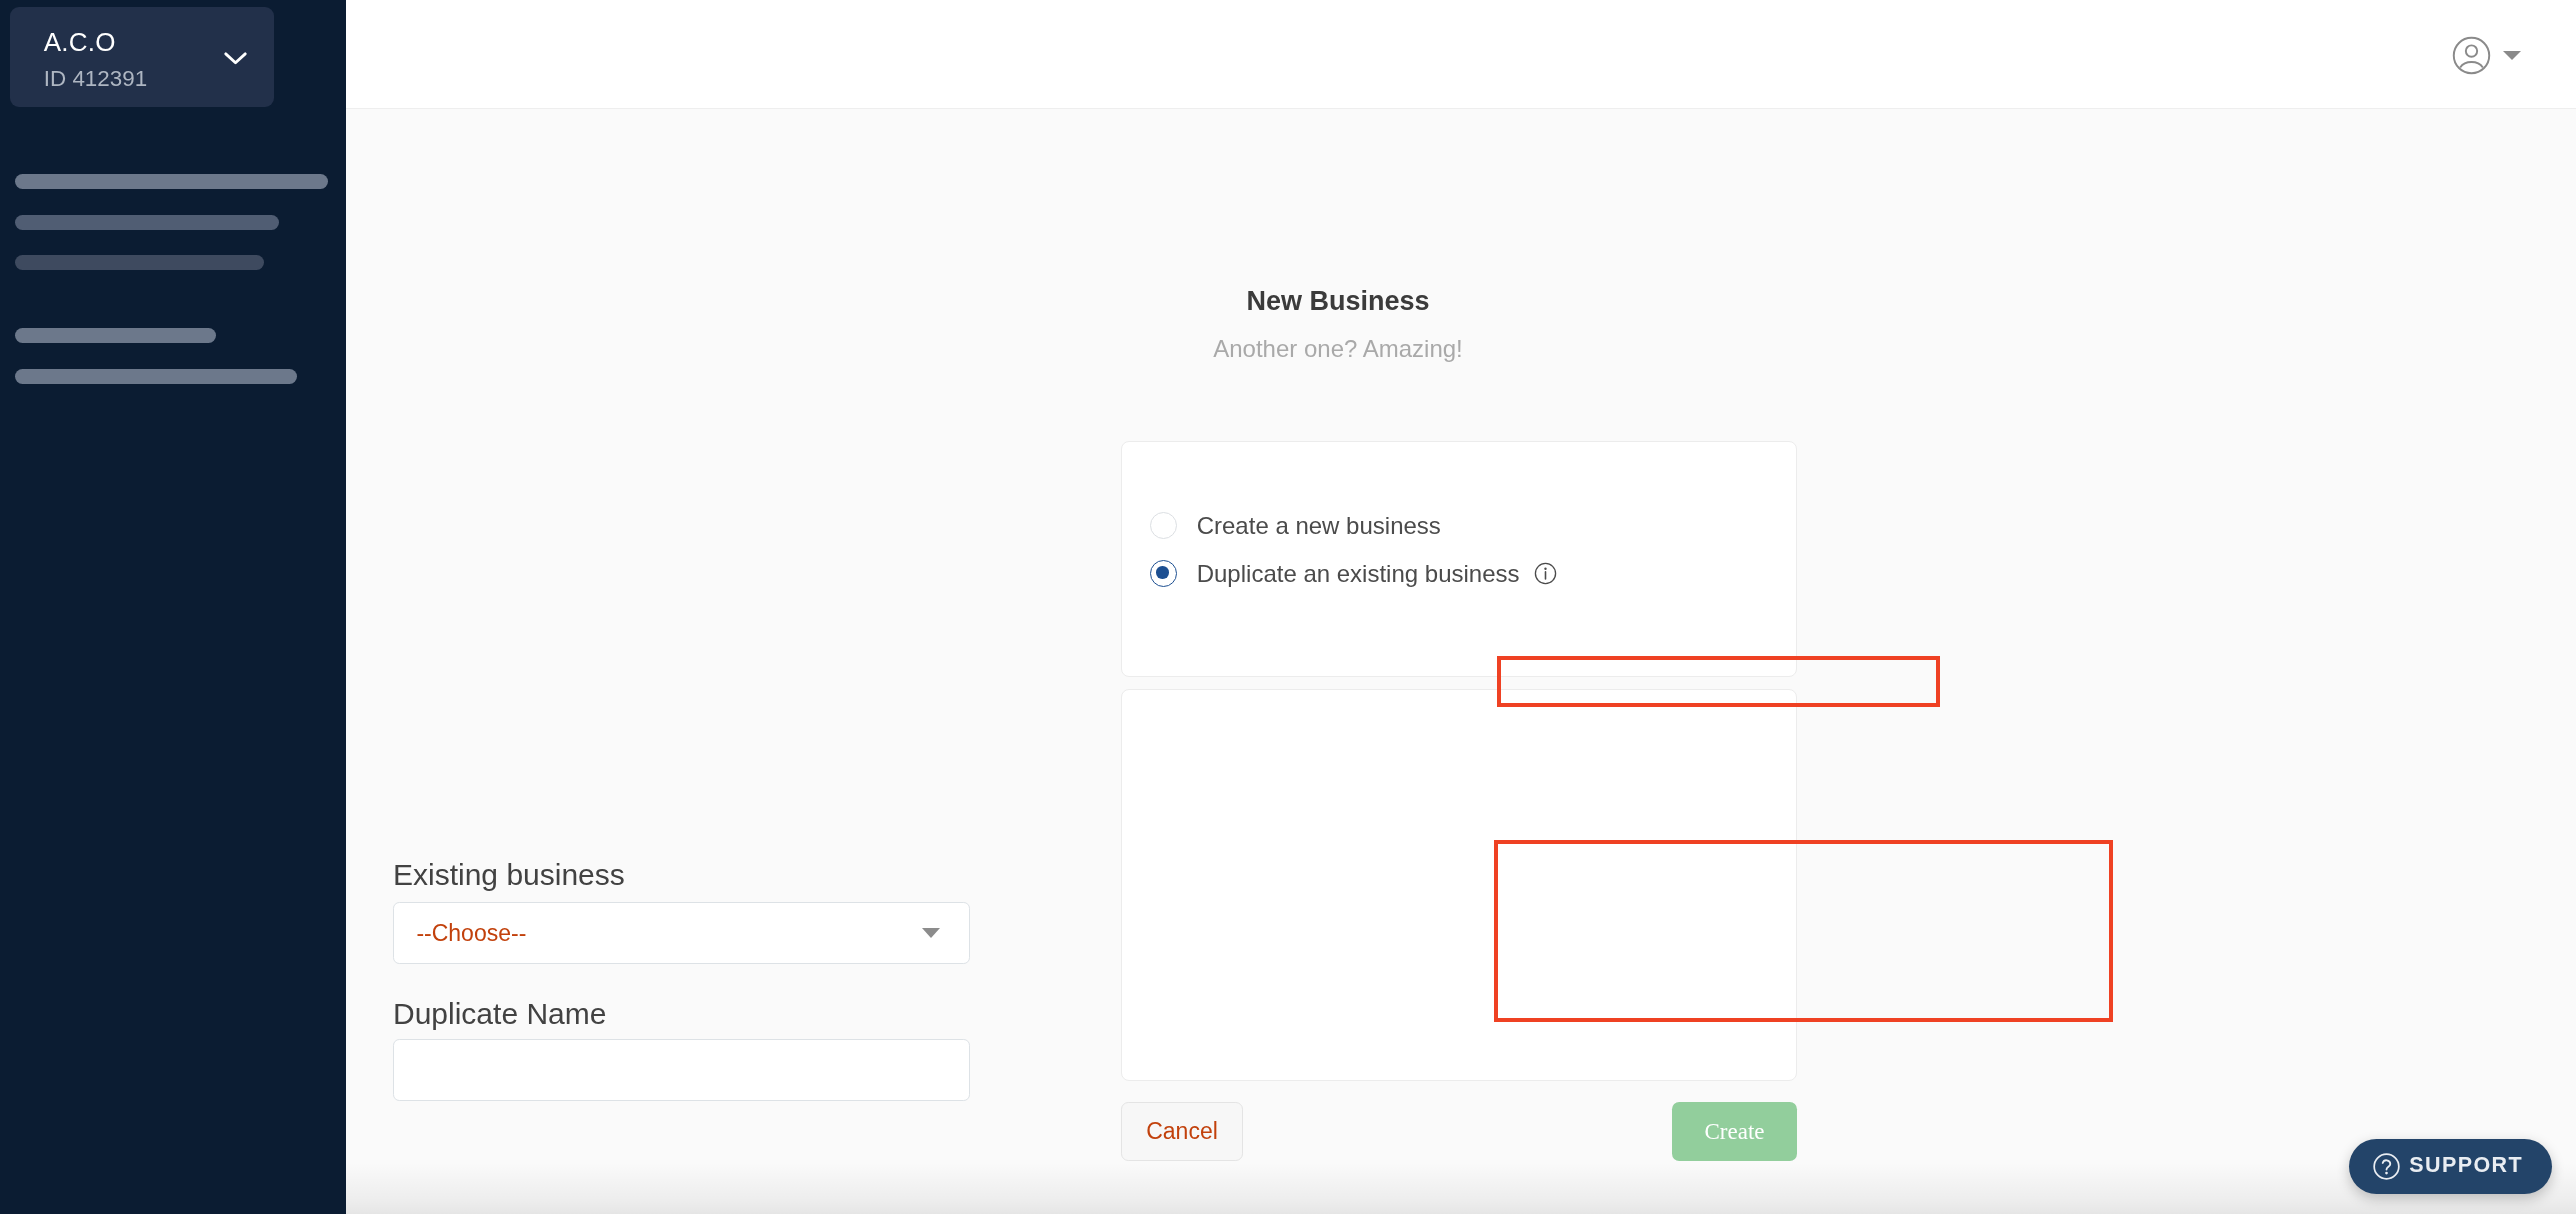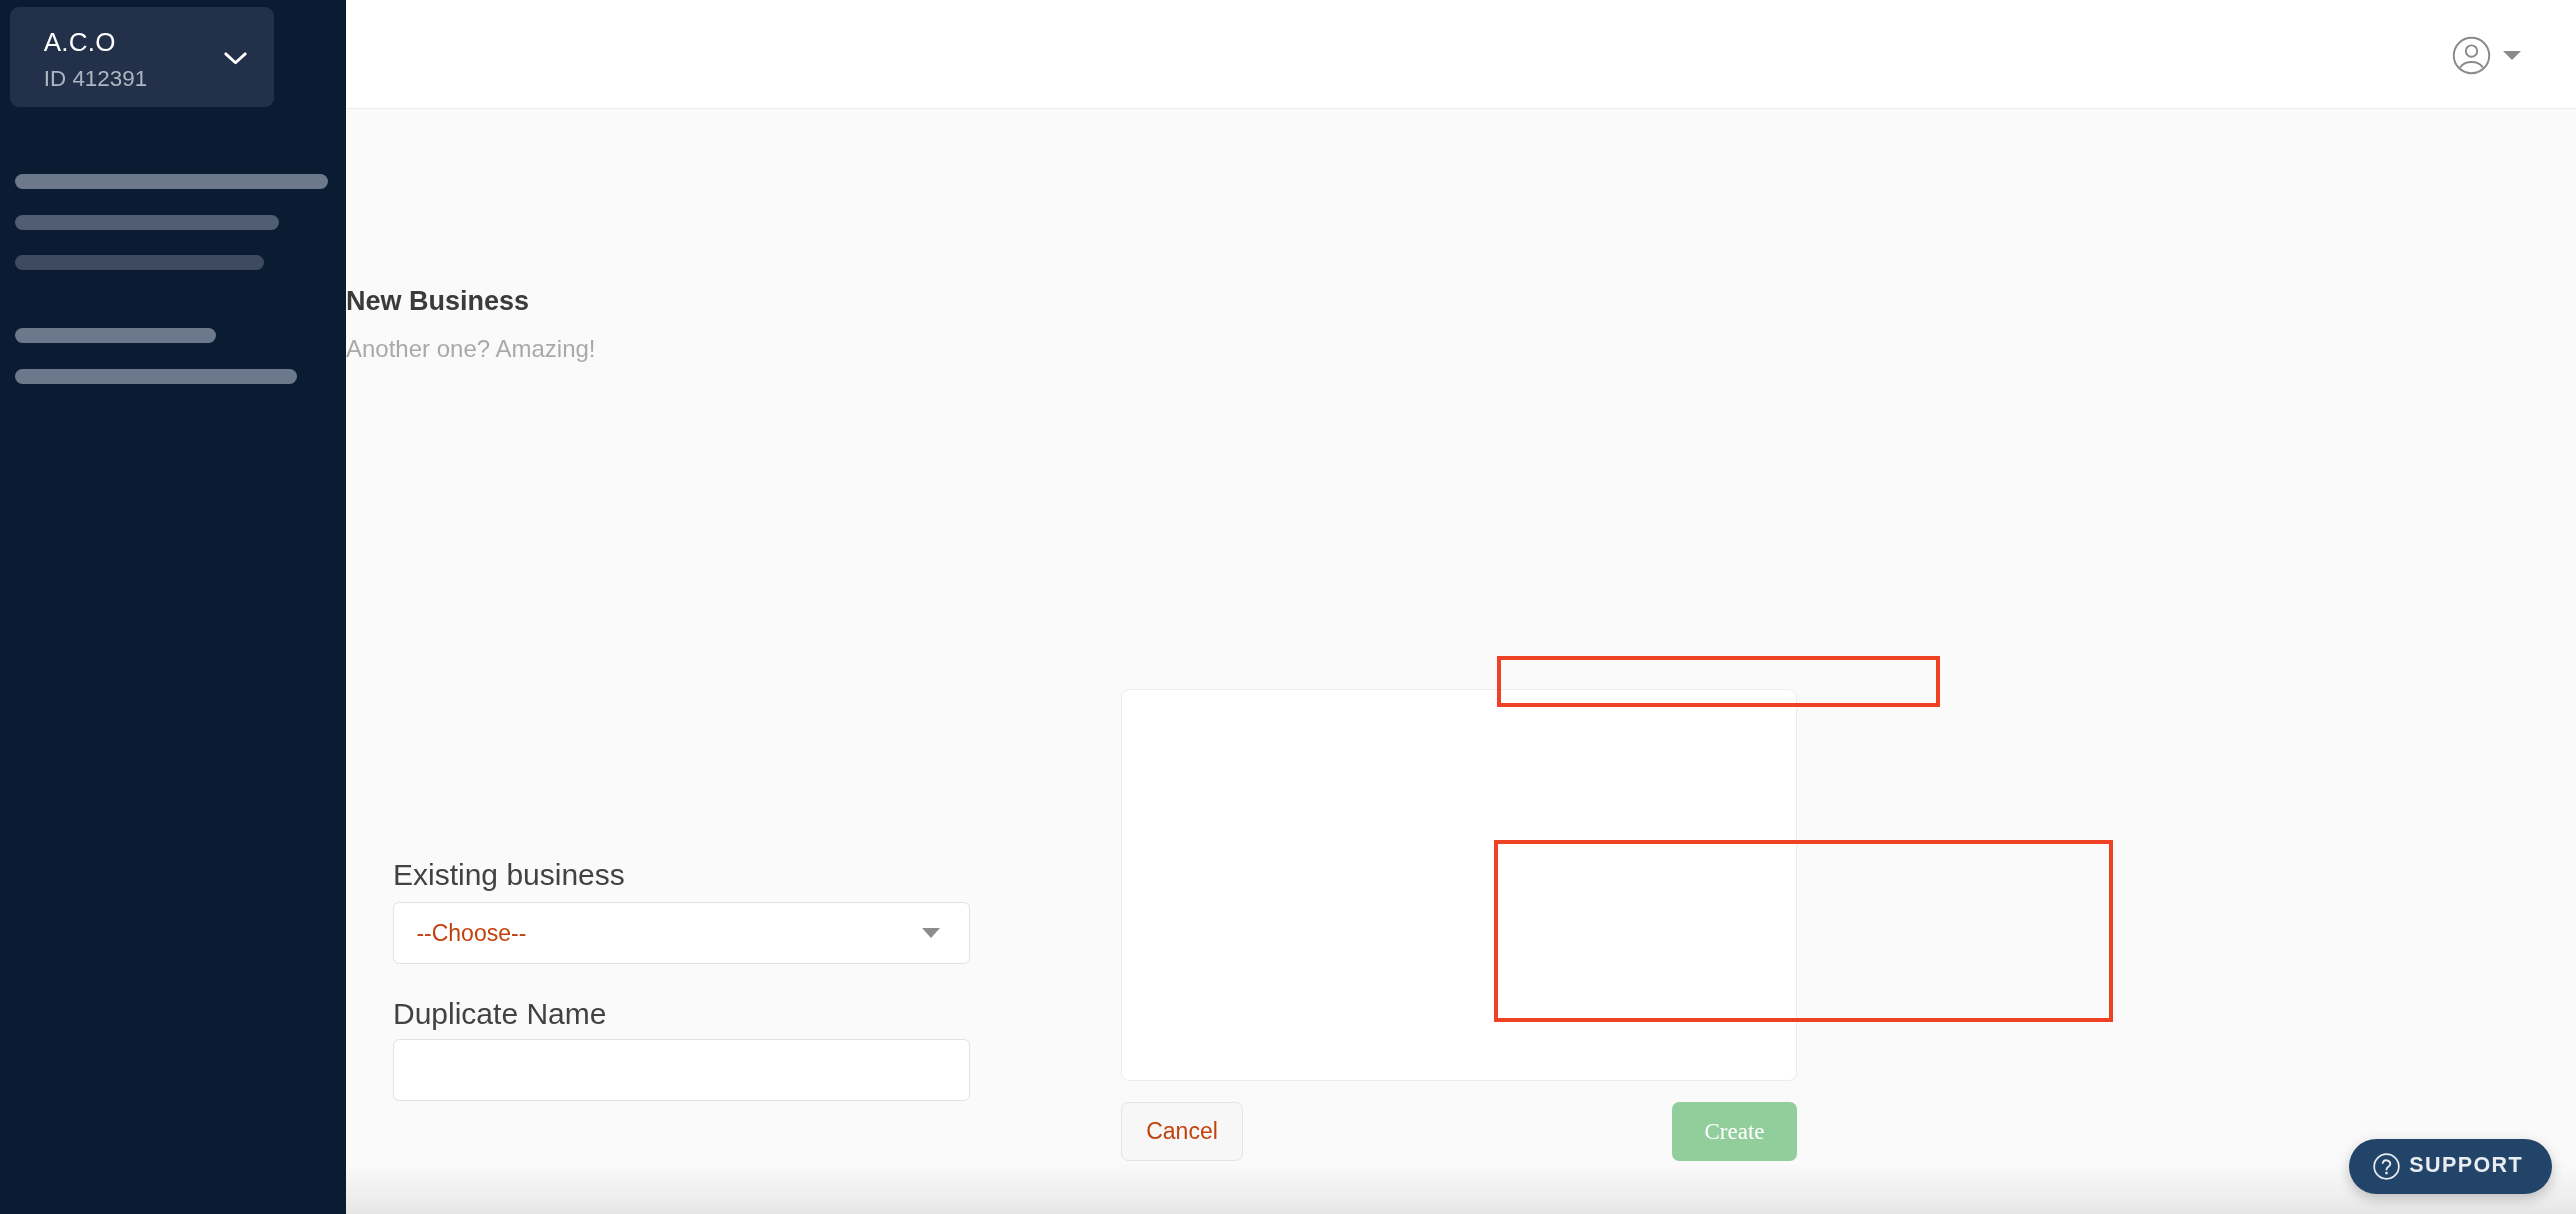--- a/index.html
+++ b/index.html
@@ -121,20 +121,21 @@
     top: 109px;
     width: 2230px;
     height: 1106px;
     background: #fafafa;
   }
   #page-header {
     position: absolute;
     left: 0;
     top: 179px;
     width: 1984px;
+    text-align: center;
   }
   #page-header .title {
     font-size: 27px;
     font-weight: bold;
     color: #3b3b3b;
     line-height: 1;
   }
   #page-header .subtitle {
     margin-top: 22.4px;
     font-size: 24px;
@@ -366,20 +367,40 @@
       </div>
     </header>
 
     <section id="content">
 
       <div id="page-header">
         <div class="title">New Business</div>
         <div class="subtitle">Another one? Amazing!</div>
       </div>
 
+      <div class="card" id="card-mode">
+
+        <div class="radio-row" id="radio-row-new">
+          <span class="radio-outer"></span>
+          <span class="radio-label">Create a new business</span>
+        </div>
+
+        <div class="radio-row" id="radio-row-duplicate">
+          <span class="radio-outer checked"></span>
+          <span class="radio-label">Duplicate an existing business</span>
+          <span class="info-icon">
+            <svg viewBox="0 0 26 26" xmlns="http://www.w3.org/2000/svg">
+              <circle cx="13" cy="13" r="11.4" fill="none" stroke="#4b4b4b" stroke-width="1.5"></circle>
+              <circle cx="13" cy="7.6" r="1.35" fill="#4b4b4b"></circle>
+              <path d="M13 11.2 L13 19.2" fill="none" stroke="#4b4b4b" stroke-width="1.8" stroke-linecap="round"></path>
+            </svg>
+          </span>
+        </div>
+
+      </div>
 
       <div class="card" id="card-fields"></div>
 
       <div class="field-label" id="label-existing-business">Existing business</div>
 
       <div class="control" id="select-existing-business">
         <span class="select-value">--Choose--</span>
         <span class="select-caret"></span>
       </div>
 

